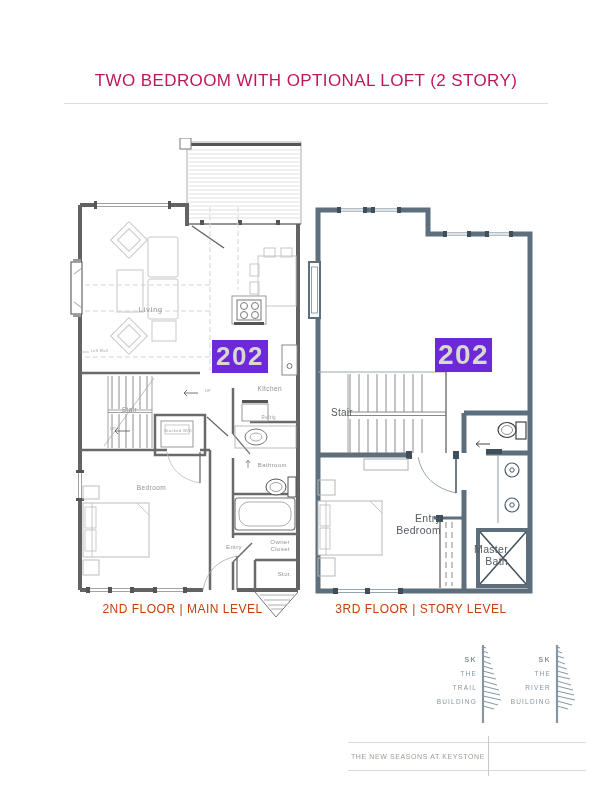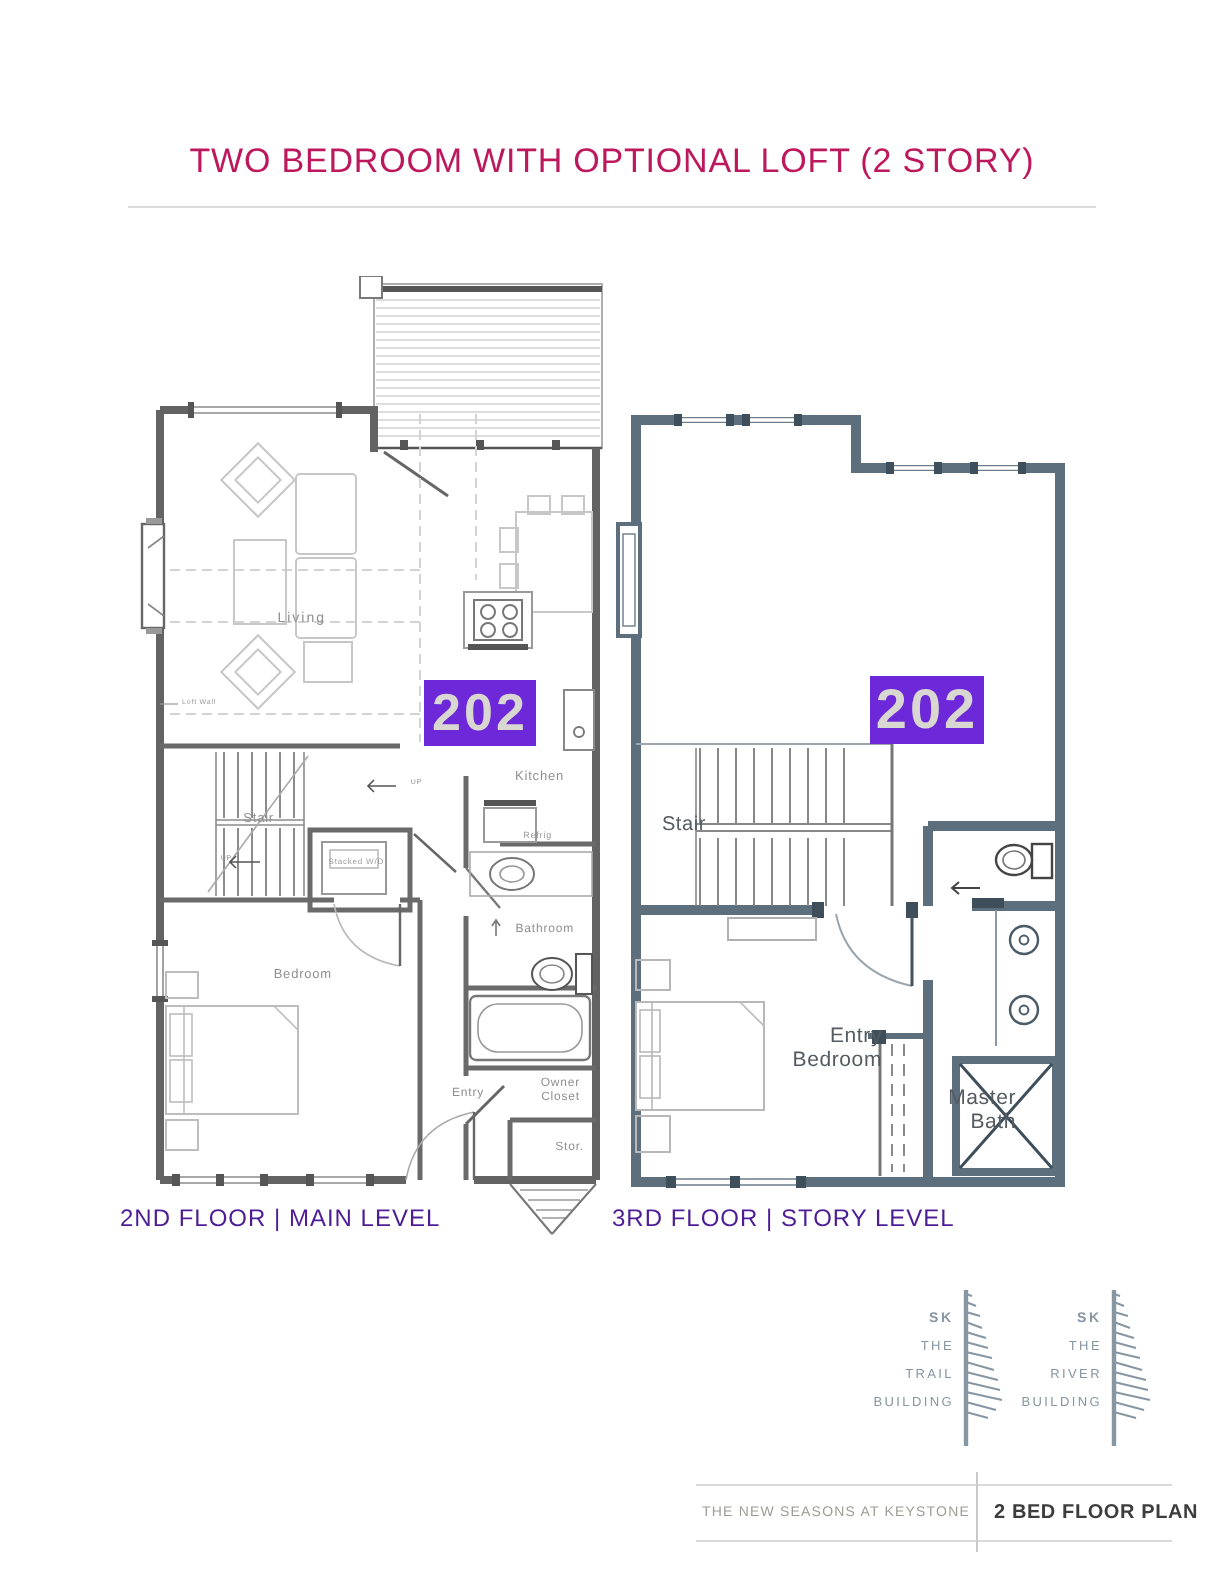--- a/index.html
+++ b/index.html
@@ -10,21 +10,21 @@
   .title-rule{position:absolute;left:64px;top:103px;width:484px;height:1px;background:#dcdcdc;}
   .plan{position:absolute;}
   .plan-left{left:60px;top:138px;width:245px;height:485px;}
   .plan-right{left:306px;top:198px;width:230px;height:400px;}
   .plan svg{position:absolute;left:0;top:0;}
   .lbl{position:absolute;color:#909090;text-align:right;line-height:1.18;
        letter-spacing:0.4px;white-space:normal;}
   .lbl-dark{color:#545b62;letter-spacing:0.3px;}
   .badge{position:absolute;background:#6d28d9;color:#d9d7d1;display:flex;align-items:center;
          justify-content:center;font-size:26px;font-weight:700;letter-spacing:1.5px;}
-  .caption{position:absolute;top:602px;font-size:12px;color:#4c1d95;
+  .caption{position:absolute;top:602px;text-align:center;font-size:12px;color:#c2410c;
            letter-spacing:0.5px;}
   .caption-left{left:60px;width:245px;}
   .caption-right{left:306px;width:230px;}
   .logo{position:absolute;top:645px;display:flex;gap:3px;}
   .logo-text{width:57px;text-align:right;padding-top:8px;font-size:6.5px;letter-spacing:1.2px;
              color:#8796a3;line-height:14px;}
   .logo-text .sk{font-size:7px;font-weight:700;letter-spacing:1.4px;}
   .footer{position:absolute;left:348px;top:742px;width:238px;height:27px;
           border-top:1px solid #dadad8;border-bottom:1px solid #dadad8;}
   .footer-divider{position:absolute;left:140px;top:-7px;width:1px;height:40px;background:#c9c9c9;}
@@ -328,14 +328,13 @@
   </div>
   <svg width="22" height="78" viewBox="0 0 22 78">
     <line x1="3" y1="0" x2="3" y2="78" stroke="#8796a3" stroke-width="2.2"></line>
     <path d="M3 2L6 3M3 6L8 8M3 11L10 13M3 16L11 19M3 21L13 24M3 26L14 29M3 31L16 34M3 36L17 40M3 41L19 45M3 46L20 50M3 51L21 55M3 56L18 60M3 61L14 64" stroke="#8796a3" stroke-width="1" fill="none"></path>
   </svg>
 </div>
 
 <div class="footer">
   <div class="footer-left">THE NEW SEASONS AT KEYSTONE</div>
   <div class="footer-divider"></div>
-  <div class="footer-right">2 BED FLOOR PLAN</div>
 </div>
 
 </body></html>

